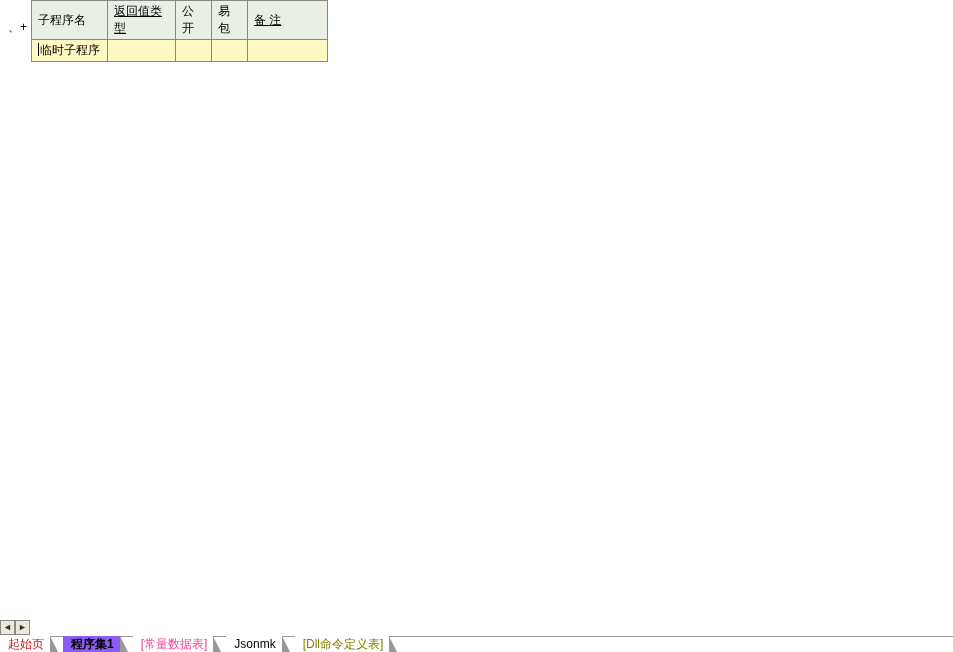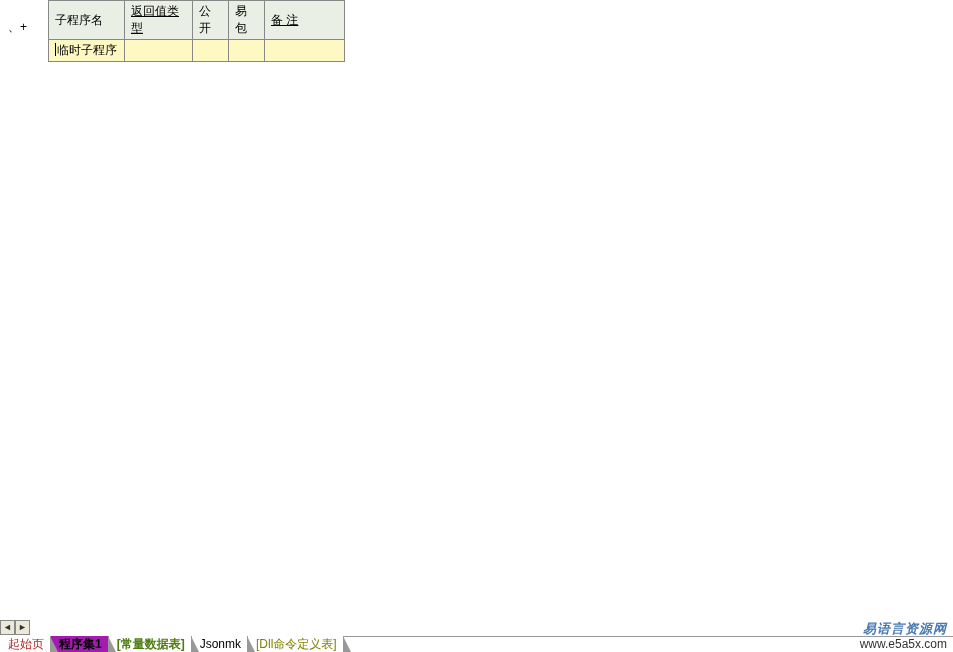--- a/index.html
+++ b/index.html
@@ -36,21 +36,20 @@
       justify-content: flex-end;
       padding-right: 4px;
       color: #000;
       margin-top: 18px;
       font-size: 12px;
       white-space: nowrap;
     }
     table.grid {
       border-collapse: collapse;
       margin-top: 0;
-      margin-left: 17px;
     }
     table.grid th {
       background: #e9efe4;
       border: 1px solid #888;
       font-weight: normal;
       text-align: left;
       padding: 2px 6px;
       height: 18px;
       font-size: 12px;
       color: #000;
@@ -109,20 +108,21 @@
       height: 16px;
       background: #ffffff;
       border-top: 1px solid #999;
       display: flex;
       align-items: flex-end;
     }
     .tabs {
       display: flex;
       align-items: flex-end;
       height: 16px;
+      gap: 12px;
     }
     .tab {
       height: 16px;
       padding: 0 6px 0 8px;
       font-size: 12px;
       display: flex;
       align-items: center;
       border-right: 1px solid #999;
       position: relative;
       background: #ffffff;
@@ -136,29 +136,28 @@
       top: 0;
       width: 0;
       height: 0;
       border-style: solid;
       border-width: 16px 0 0 8px;
       border-color: transparent transparent transparent #999;
       z-index: 1;
     }
     .tab.active {
       font-weight: bold;
-      background: #a21caf;
+      background: #8b5cf6;
       color: #000;
     }
     .tab.red {
       color: #b22222;
     }
     .tab.green {
-      color: #4d7c0f;
-      font-weight: bold;
+      color: #ec4899;
     }
     .tab.olive {
       color: #808000;
     }
     .tab.black {
       color: #000;
     }
     .watermark {
       position: absolute;
       right: 6px;
@@ -230,17 +229,13 @@
     <div class="tab green">
       <span>[常量数据表]</span>
     </div>
     <div class="tab black">
       <span>Jsonmk</span>
     </div>
     <div class="tab olive">
       <span>[Dll命令定义表]</span>
     </div>
   </div>
-  <div class="watermark">
-    <div class="wm-title">易语言资源网</div>
-    <div class="wm-url">www.e5a5x.com</div>
-  </div>
 </div>
 
 </body></html>

